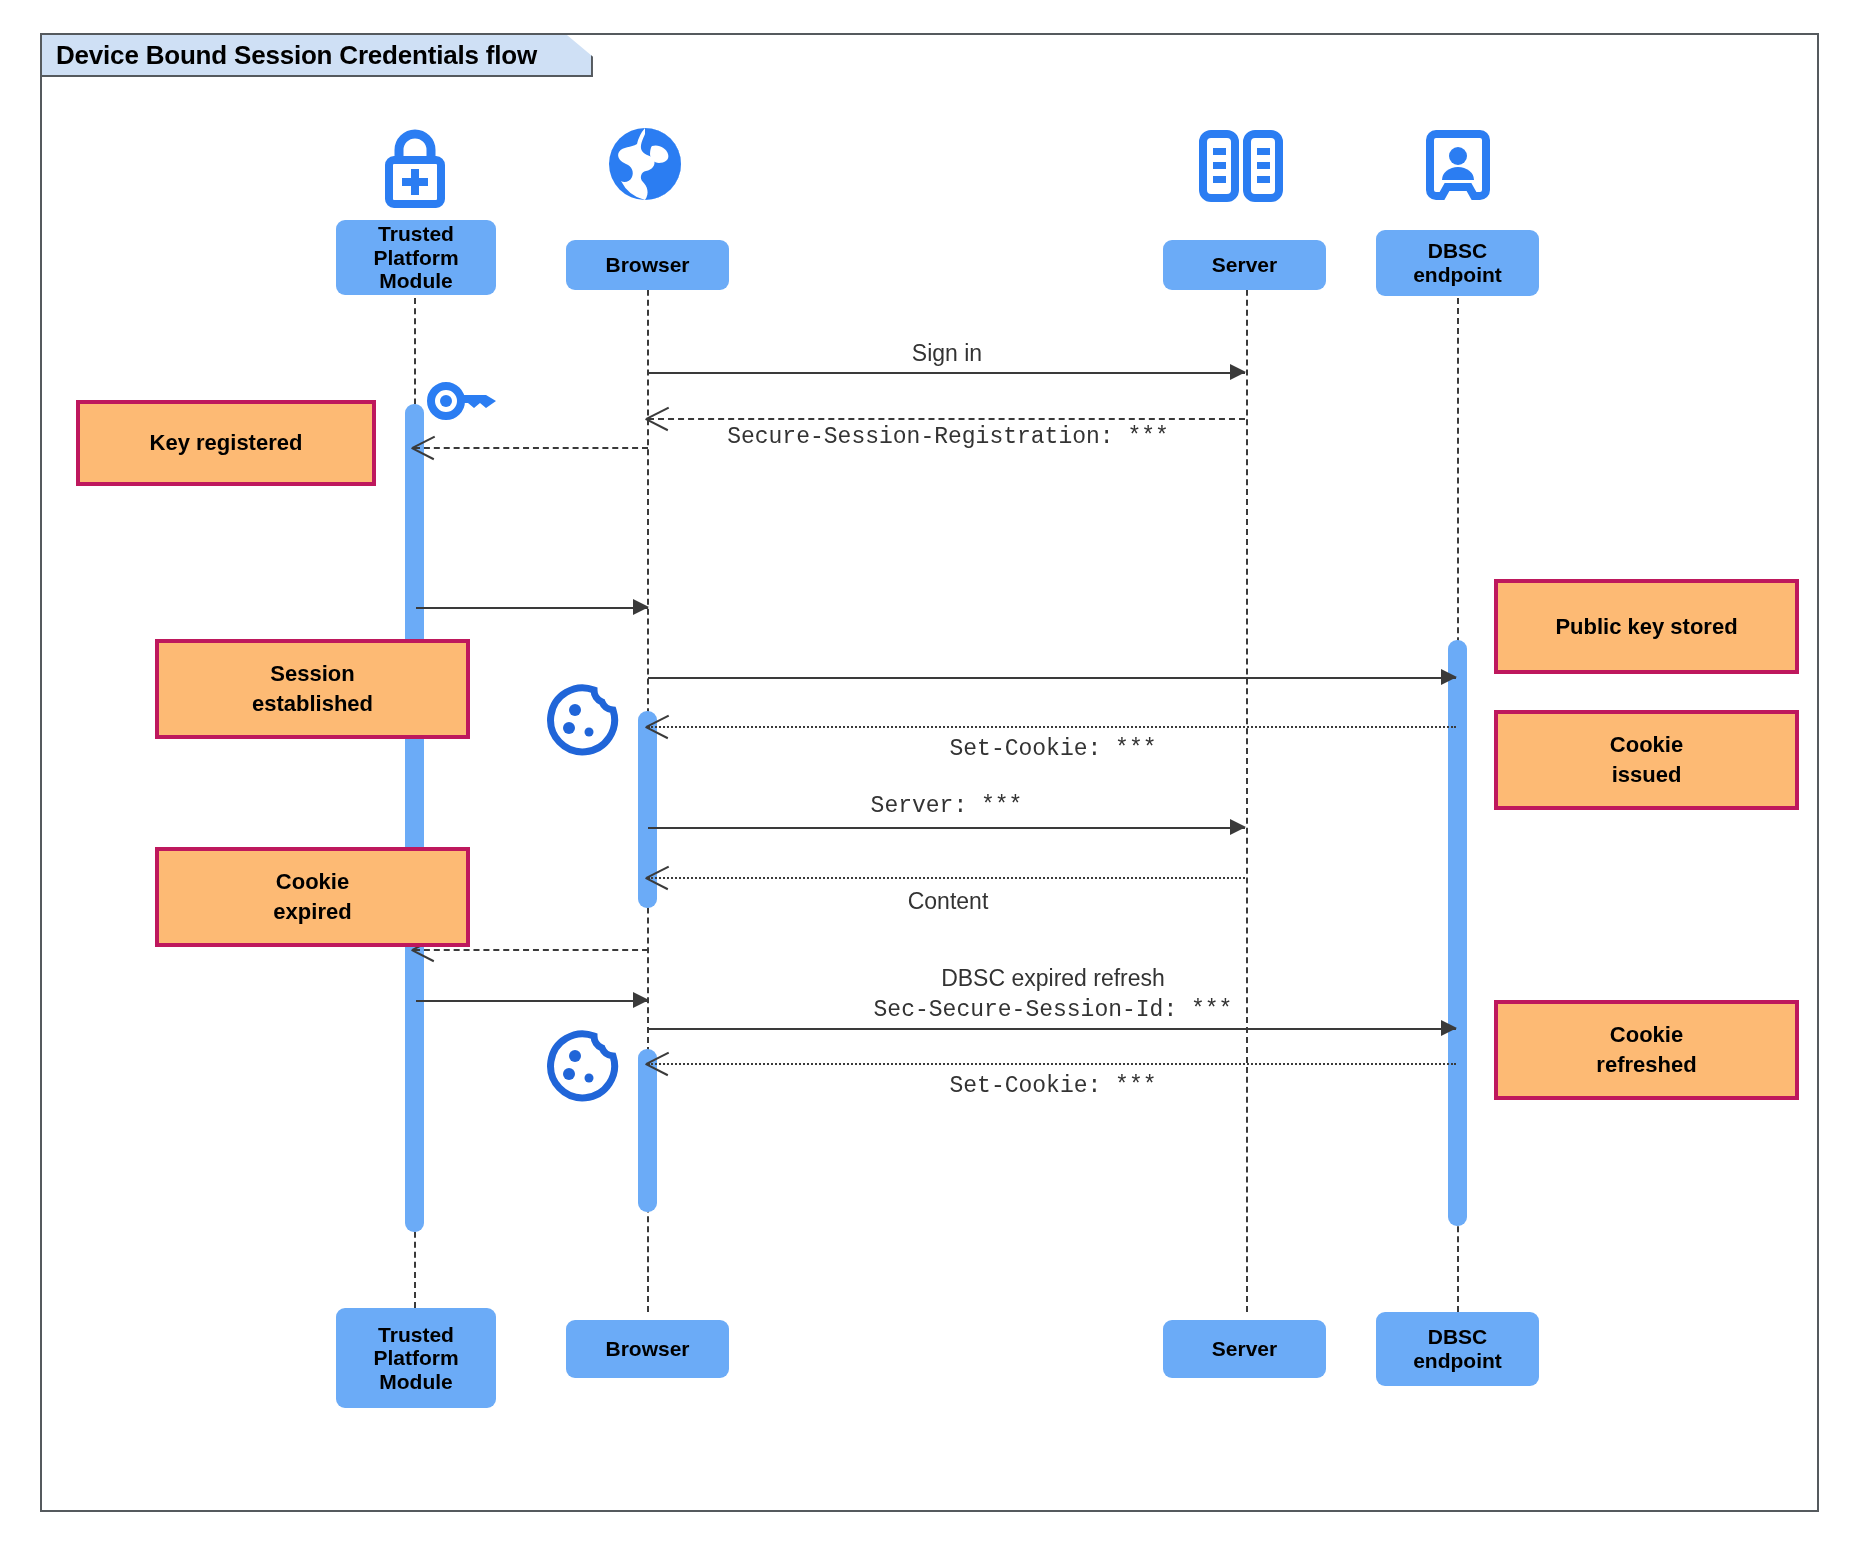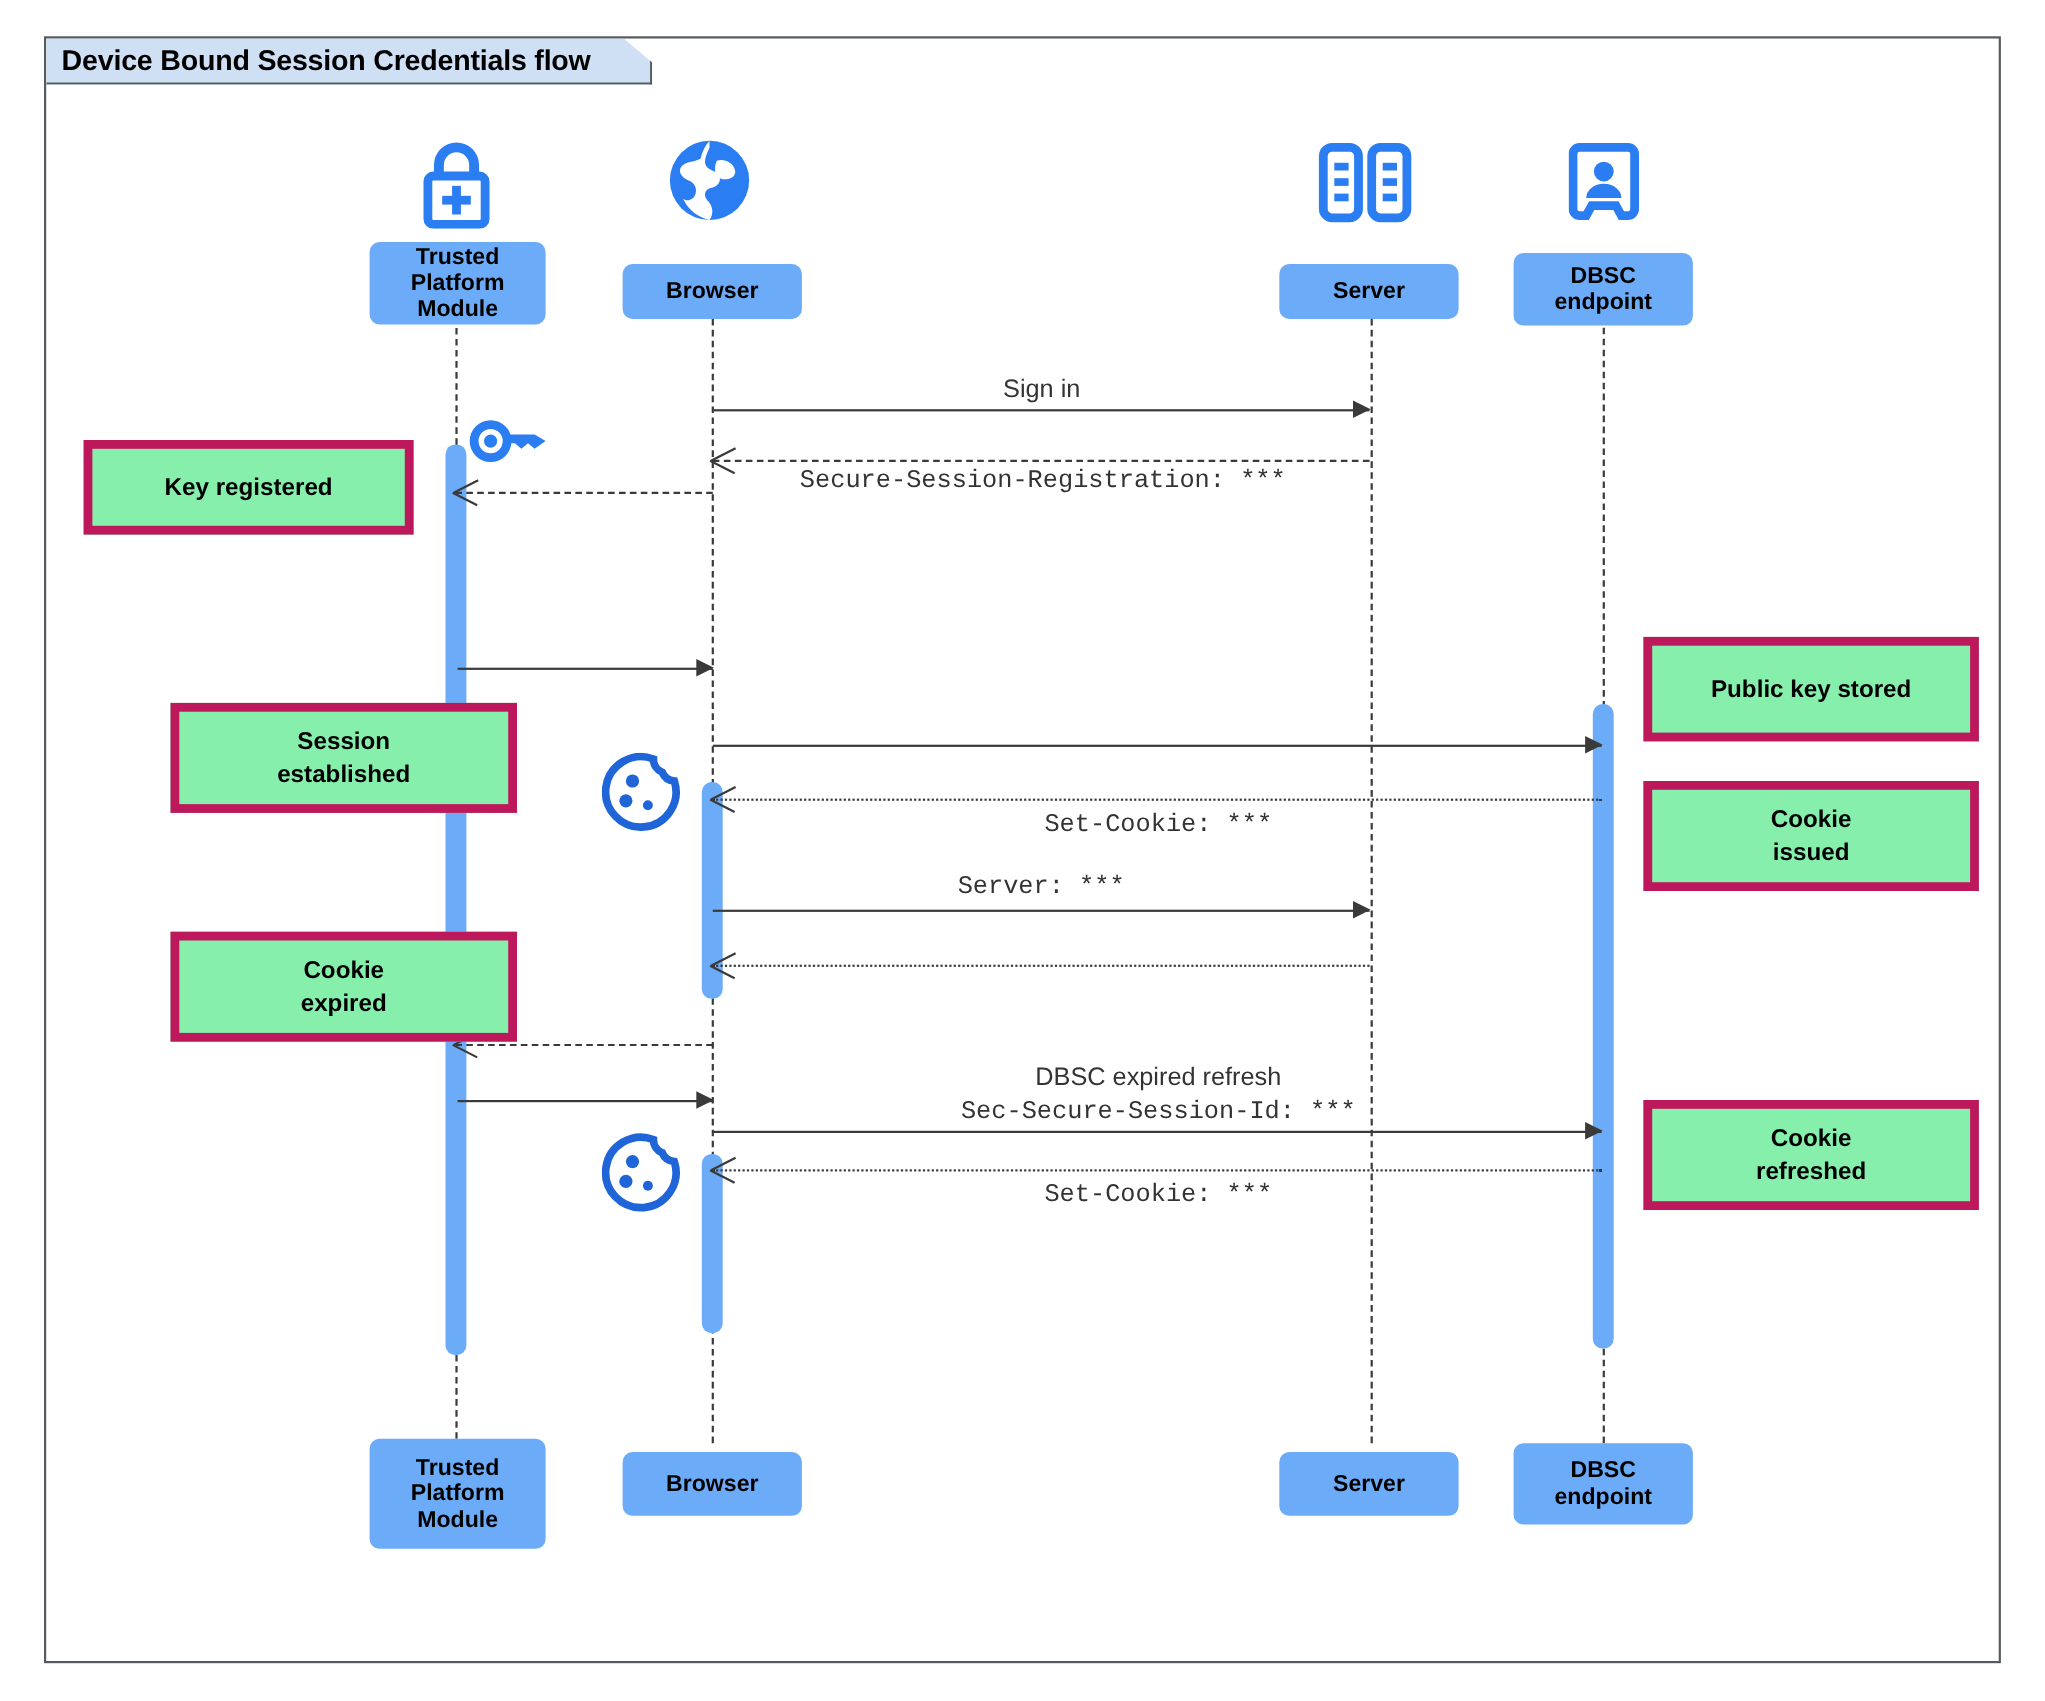--- a/index.html
+++ b/index.html
@@ -65,22 +65,22 @@
   .activation{
     position:absolute;
     width:19px;
     background:#6BABF7;
     border-radius:9px;
   }
 
   
   .note{
     position:absolute;
-    background:#86efac;
-    border:8px solid #be185d;
+    background:#fdba74;
+    border:4px solid #be185d;
     box-sizing:border-box;
     display:flex;align-items:center;justify-content:center;
     text-align:center;
     font-weight:bold;font-size:22px;color:#000;
     line-height:1.35;
     z-index:6;
   }
 
   
   .msg{position:absolute;height:0;z-index:3;}
@@ -234,20 +234,21 @@
   <div class="msg-label mono" style="left:648px; top:793px; width:597px;">Server: ***</div>
   <div class="msg" style="left:648px; top:827px; width:597px;">
     <div class="line"></div>
       <div class="head-solid-r"></div>
   </div>
 
   <div class="msg dotted" style="left:648px; top:877px; width:597px;">
     <div class="line"></div>
       <div class="head-open-l"></div>
   </div>
+  <div class="msg-label sans" style="left:648px; top:888px; width:600px;">Content</div>
 
   <div class="msg dashed" style="left:414px; top:949px; width:234px;">
     <div class="line"></div>
       <div class="head-open-l"></div>
   </div>
 
   <div class="msg" style="left:416px; top:1000px; width:232px;">
     <div class="line"></div>
       <div class="head-solid-r"></div>
   </div>

